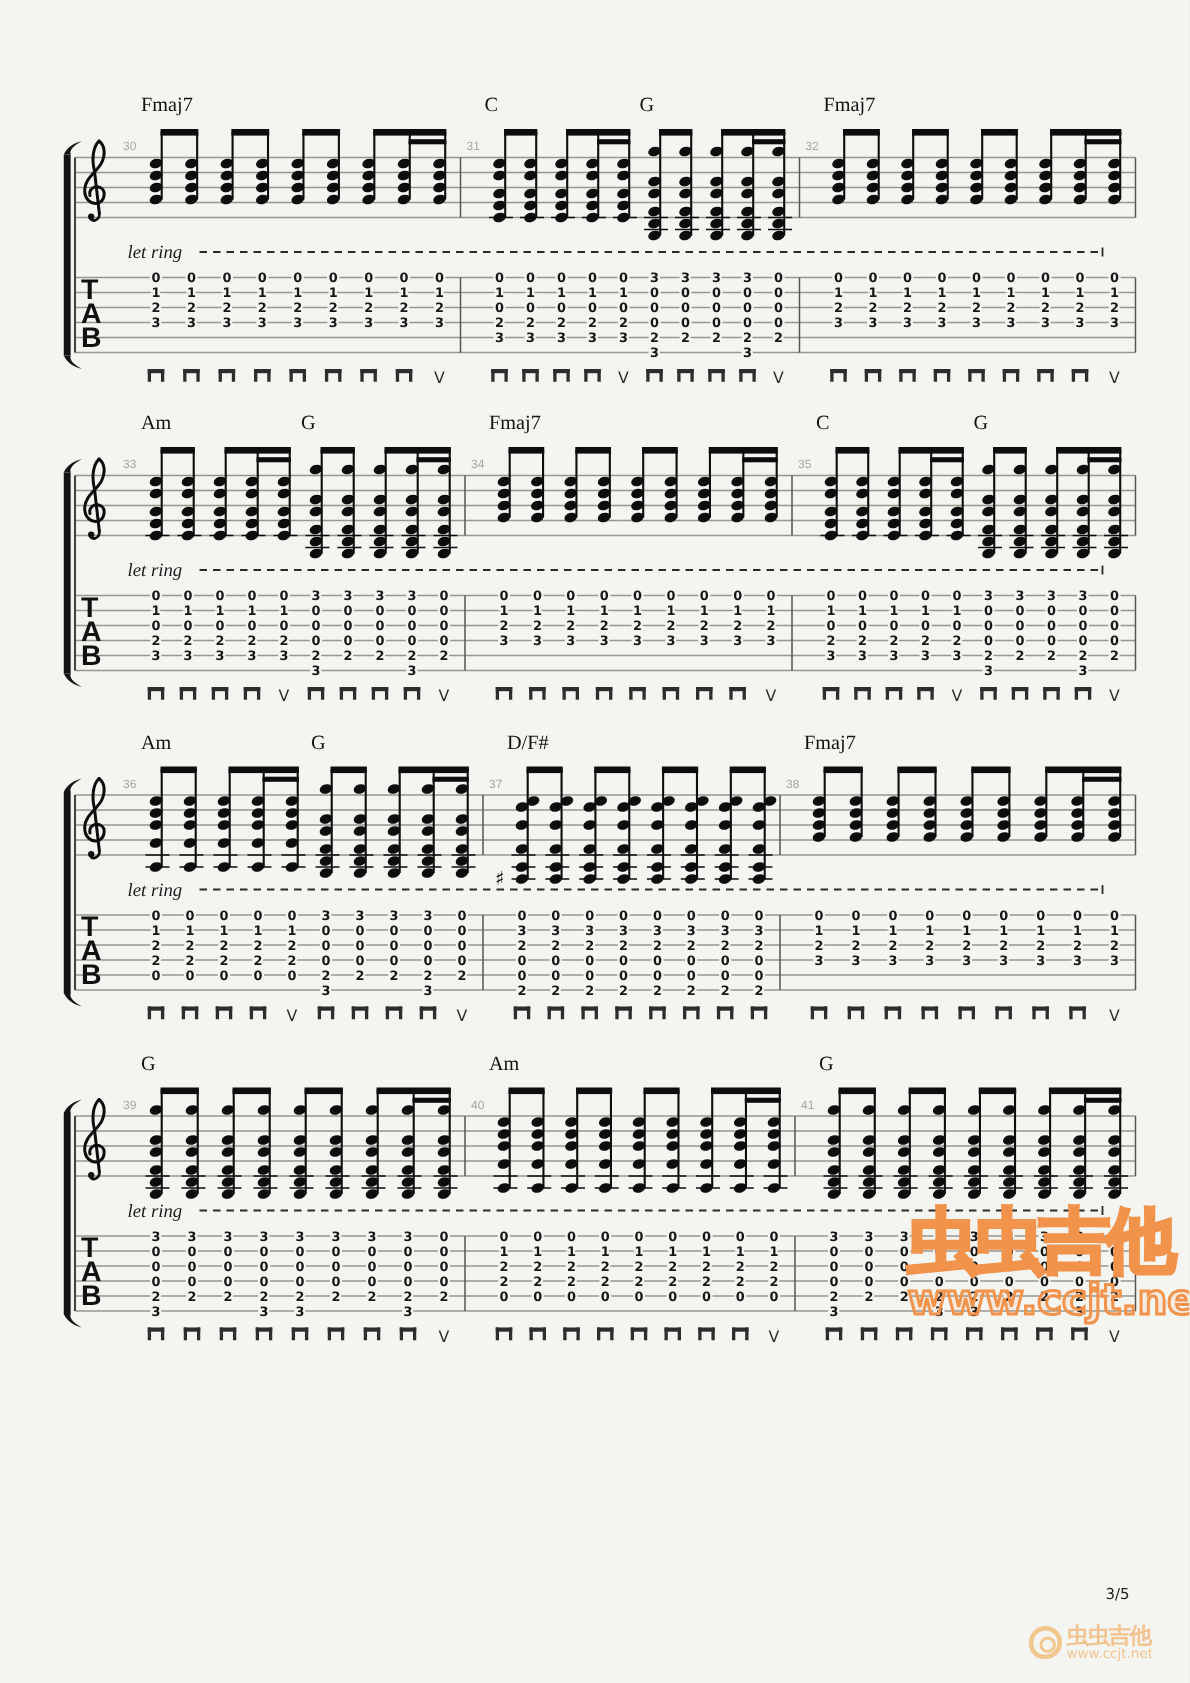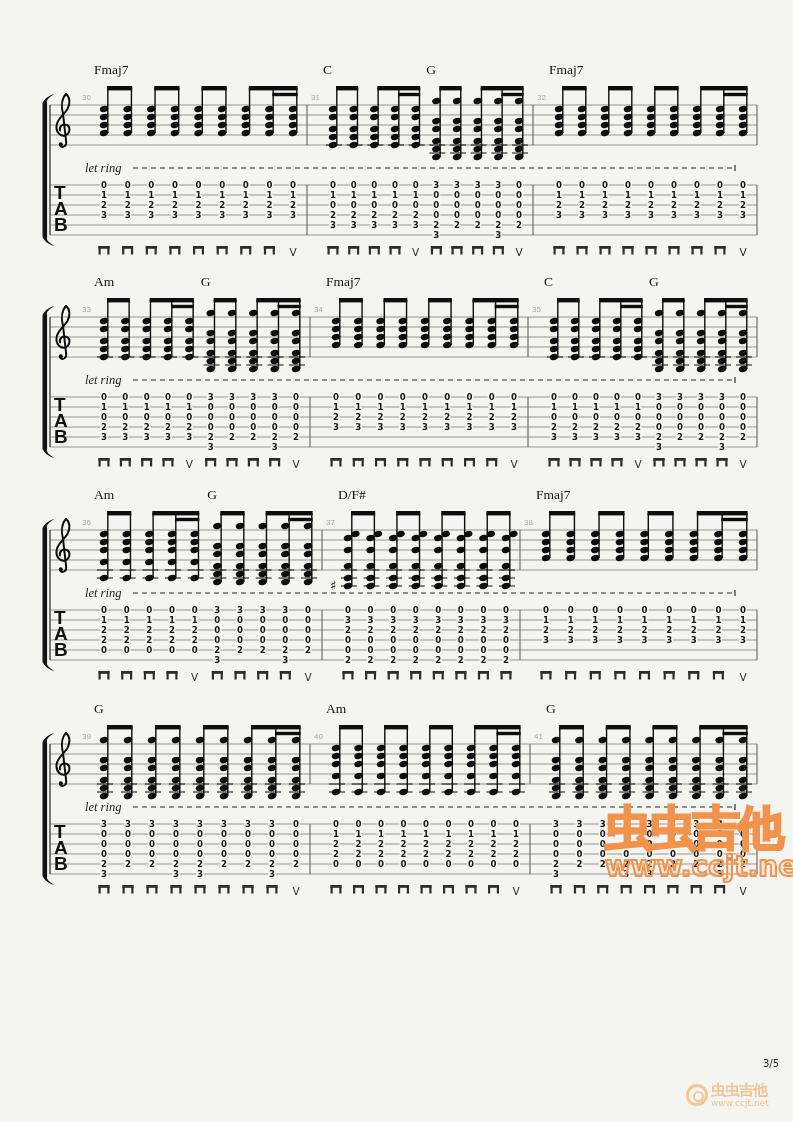--- a/index.html
+++ b/index.html
@@ -24,21 +24,21 @@
   }
   .wm-cn{
     font-size:47px;letter-spacing:-3px;white-space:nowrap;
     color:rgba(242,147,75,0.10);-webkit-text-stroke:2.5px #f2934b;
   }
   .wm-url{
     font-size:28px;margin-top:2px;white-space:nowrap;
     color:rgba(242,147,75,0.10);-webkit-text-stroke:2px #f2934b;
   }
   .page-num{
-    position:absolute;left:763px;top:1058px;
+    position:absolute;left:737px;top:1058px;
     font-family:"DejaVu Sans",sans-serif;font-size:10px;color:#222;
   }
   .site-logo{
     position:absolute;left:686px;top:1082px;opacity:.55;pointer-events:none;
     font-family:"DejaVu Sans",sans-serif;color:#ef9c3f;display:flex;align-items:flex-start;
   }
   .logo-mark{
     width:22px;height:22px;border:3px solid #efa43f;border-radius:50% 50% 50% 45%;
     margin-right:3px;margin-top:2px;position:relative;box-sizing:border-box;
   }

